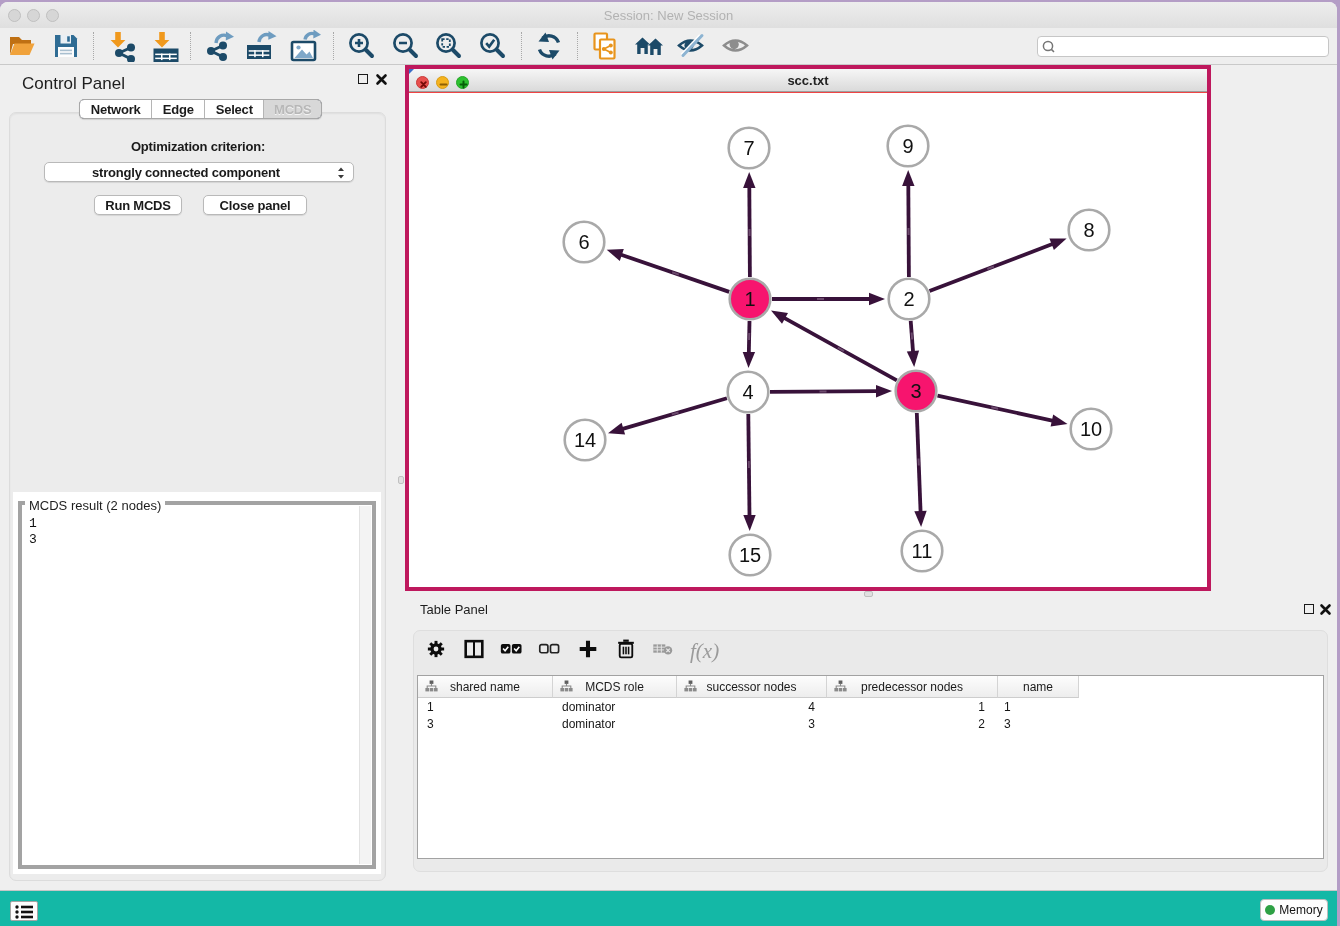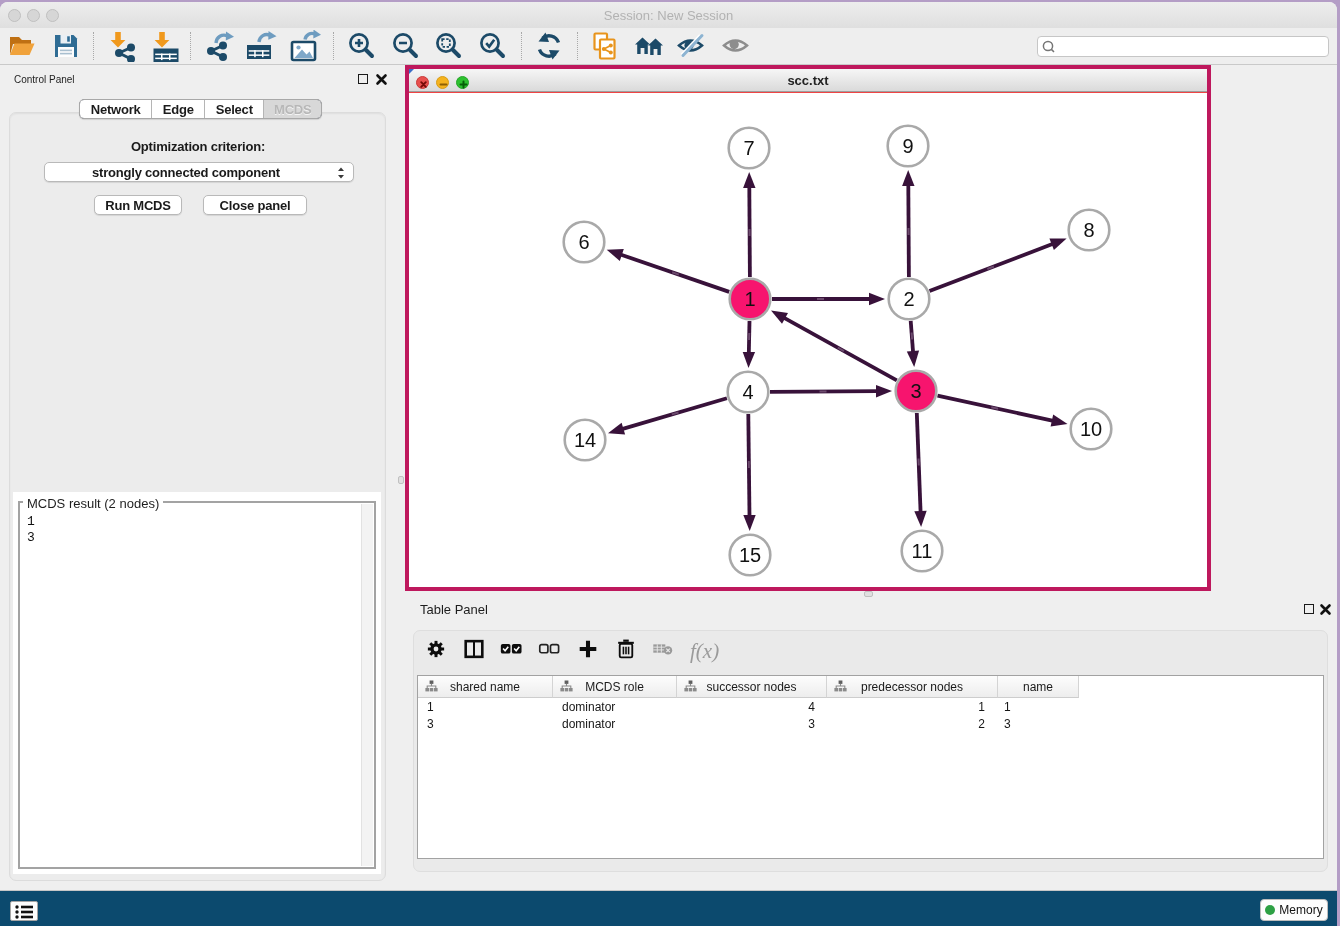--- a/index.html
+++ b/index.html
@@ -17,21 +17,21 @@
   
   #toolbar{position:absolute;left:0;top:26px;width:100%;height:37px;
     background:#eeeeee;border-bottom:1px solid #c9c9c9;}
   .ti{position:absolute;top:2px;width:32px;height:32px;}
   .tsep{position:absolute;top:4px;height:28px;width:0;
     border-left:1px dotted #a9a9a9;}
   #searchbox{position:absolute;left:1037px;top:8px;width:292px;height:21px;
     background:#fff;border:1px solid #c6c6c6;border-radius:4px;}
   
   #cpanel{position:absolute;left:0;top:63px;width:396px;height:827px;background:#efefef;}
-  #cp-title{position:absolute;left:14px;top:9px;font-size:10px;color:#1e1e1e;}
+  #cp-title{position:absolute;left:22px;top:9px;font-size:17px;color:#1e1e1e;}
   .float-ico{position:absolute;width:10px;height:10px;border:1.6px solid #1a1a1a;background:transparent;}
   #cp-pane{position:absolute;left:9px;top:47px;width:377px;height:769px;
     background:#ececec;border:1px solid #dcdcdc;border-radius:7px;
     box-shadow:inset 0 1px 2px rgba(0,0,0,0.06);}
   .tabrow{position:absolute;display:flex;height:20px;border:1px solid #a8a8a8;
     border-radius:5px;overflow:hidden;background:#0f172a;
     box-shadow:0 1px 1px rgba(0,0,0,0.12);}
   .tab{height:100%;display:flex;align-items:center;justify-content:center;
     font-size:13px;font-weight:700;color:#1c1c1c;background:#fff;
     border-left:1px solid #b5b5b5;letter-spacing:-0.2px;}
@@ -44,21 +44,21 @@
     background:#fff;border:1px solid #b9b9b9;border-radius:5px;
     box-shadow:0 1px 1px rgba(0,0,0,0.10);}
   #combo .ct{position:absolute;left:13px;top:2px;font-size:13px;font-weight:700;
     letter-spacing:-0.2px;color:#1a1a1a;margin-left:34px;}
   .btn{position:absolute;height:20px;background:#fff;border:1px solid #b9b9b9;
     border-radius:5px;font-size:13px;font-weight:700;letter-spacing:-0.2px;color:#1a1a1a;
     display:flex;align-items:center;justify-content:center;
     box-shadow:0 1px 1px rgba(0,0,0,0.10);}
   #mcds-box{position:absolute;left:13px;top:427px;width:368px;height:382px;background:#fff;}
   #mcds-group{position:absolute;left:5px;top:9px;right:5px;bottom:5px;
-    border:2px solid #a3a3a3;padding-left:43px;}
+    border:4px solid #a3a3a3;padding-left:43px;}
   #mcds-label{position:absolute;left:3px;top:-7px;background:#fff;padding:0 4px;z-index:2;
     font-size:13px;color:#1e1e1e;}
   #mcds-list{position:absolute;left:1px;top:1px;right:1px;bottom:1px;background:#fff;
     font-family:"Liberation Mono",monospace;font-size:13px;color:#111;line-height:16px;
     padding:10px 0 0 6px;}
   #mcds-scroll{position:absolute;right:1px;top:1px;width:12px;bottom:1px;
     background:#f3f3f3;border-left:1px solid #e2e2e2;}
   
   #netwin{position:absolute;left:405px;top:63px;width:806px;height:526px;
     border:4px solid #be185d;background:#ef4444;}
@@ -80,21 +80,21 @@
   #ttable{position:absolute;left:3px;top:44px;right:3px;height:184px;
     background:#fff;border:1px solid #a2a2a2;}
   .hdr{position:absolute;top:0;height:22px;background:linear-gradient(#fdfdfd,#ededed);
     border-right:1px solid #d4d4d4;border-bottom:1px solid #cdcdcd;
     font-size:12px;color:#1a1a1a;display:flex;align-items:center;justify-content:center;gap:5px;}
   .cell{position:absolute;font-size:12px;color:#161616;height:17px;line-height:17px;}
   #btabs{left:289px;top:270px;width:355px;}
   #btabs .tab{font-size:12.5px;letter-spacing:-0.4px;}
   
   #statusbar{position:absolute;left:0;top:888px;width:100%;height:36px;
-    background:#0c4a6e;border-top:1px solid #c6c6c6;padding-left:11px;}
+    background:#14b8a6;border-top:1px solid #c6c6c6;padding-left:11px;}
   #listbtn{position:absolute;left:10px;top:10px;width:28px;height:20px;
     background:#fdfdfd;border:1px solid #a5a5a5;border-radius:2px;}
   #membtn{position:absolute;right:9px;top:8px;width:68px;height:22px;
     background:#fdfdfd;border:1px solid #bdbdbd;border-radius:4px;
     font-size:12px;color:#111;display:flex;align-items:center;justify-content:center;gap:4px;}
   .gdot{width:10px;height:10px;border-radius:50%;background:#2da044;}
 </style>
 </head>
 <body>
 <div id="win">

